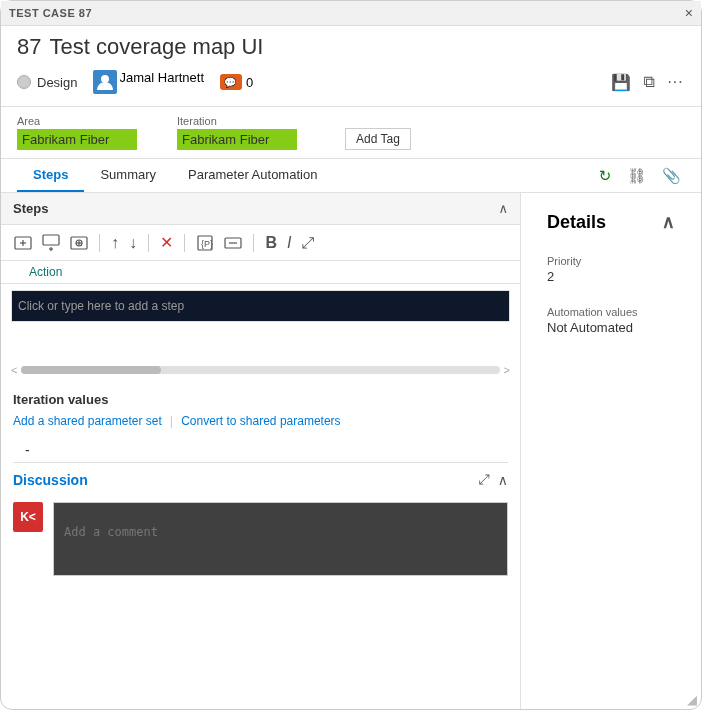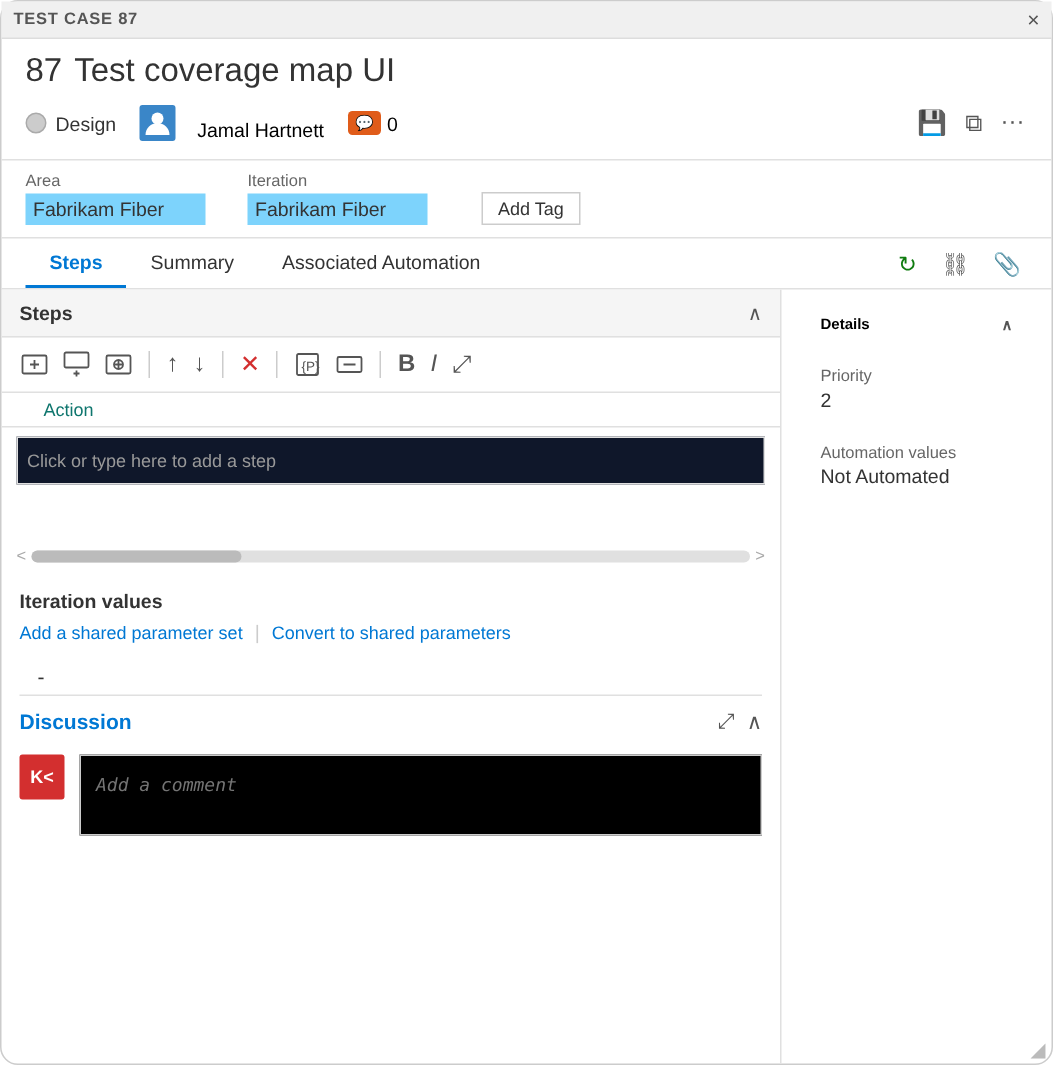--- a/index.html
+++ b/index.html
@@ -14,35 +14,35 @@
     .header { padding: 8px 16px 4px 16px; border-bottom: 1px solid #e0e0e0; }
     .work-item-title { display: flex; align-items: center; gap: 8px; margin-bottom: 10px; }
     .work-item-number { font-size: 22px; color: #333; font-weight: 400; }
     .work-item-name { font-size: 22px; color: #333; font-weight: 400; }
 
     .toolbar-row { display: flex; align-items: center; gap: 16px; padding-bottom: 8px; }
     .status-badge { display: flex; align-items: center; gap: 6px; }
     .status-dot { width: 14px; height: 14px; border-radius: 50%; background: #ccc; border: 1px solid #aaa; }
     .status-label { color: #333; }
 
-    .user-info { display: flex; align-items: flex-end; gap: 14px; }
+    .user-info { display: flex; align-items: flex-start; gap: 2px; }
     .user-avatar-placeholder { width: 24px; height: 24px; background: #3a86c8; border-radius: 2px; display: flex; align-items: center; justify-content: center; }
     .user-avatar-placeholder svg { width: 20px; height: 20px; }
 
     .comment-icon { display: flex; align-items: center; gap: 4px; }
     .comment-bubble { background: #e05c1a; width: 22px; height: 16px; border-radius: 3px; display: flex; align-items: center; justify-content: center; }
     .comment-bubble span { color: #fff; font-size: 10px; font-weight: 600; }
 
     .toolbar-actions { display: flex; align-items: center; gap: 8px; margin-left: auto; }
     .toolbar-btn { cursor: pointer; color: #555; font-size: 16px; padding: 2px; }
 
-    .meta-row { display: flex; gap: 4px; padding: 8px 16px; border-bottom: 1px solid #e0e0e0; }
+    .meta-row { display: flex; gap: 16px; padding: 8px 16px; border-bottom: 1px solid #e0e0e0; }
     .meta-field { display: flex; flex-direction: column; margin-right: 24px; }
     .meta-label { font-size: 11px; color: #666; margin-bottom: 2px; }
-    .meta-value { font-size: 13px; color: #333; border: 1px solid transparent; padding: 2px 4px; background: #7dd3fc; min-width: 120px; }
+    .meta-value { font-size: 13px; color: #333; border: 1px solid transparent; padding: 2px 4px; background: #84cc16; min-width: 120px; }
     .add-tag-btn { background: #fff; border: 1px solid #ccc; padding: 3px 10px; cursor: pointer; font-size: 12px; color: #333; align-self: flex-end; margin-left: 8px; }
 
     .tabs-row { display: flex; align-items: center; border-bottom: 1px solid #e0e0e0; padding: 0 16px; gap: 0; }
     .tab { padding: 8px 16px; cursor: pointer; font-size: 13px; color: #333; border-bottom: 2px solid transparent; }
     .tab.active { color: #0078d4; border-bottom: 2px solid #0078d4; font-weight: 600; }
     .tab-icons { margin-left: auto; display: flex; align-items: center; gap: 8px; }
     .tab-icon-btn { cursor: pointer; color: #555; font-size: 15px; padding: 2px 4px; }
     .tab-icon-green { color: #107c10; }
 
     .content-area { display: flex; flex: 1; overflow: hidden; }
@@ -77,26 +77,26 @@
     .param-link { color: #0078d4; cursor: pointer; font-size: 12px; text-decoration: none; }
     .param-sep { color: #ccc; margin: 0 8px; }
 
     .discussion-section { padding: 0 12px; }
     .discussion-header { display: flex; align-items: center; justify-content: space-between; padding: 8px 0 8px 0; border-top: 1px solid #e0e0e0; }
     .discussion-title { font-size: 14px; font-weight: 600; color: #0078d4; }
     .discussion-header-icons { display: flex; gap: 8px; align-items: center; }
 
     .comment-row { display: flex; gap: 10px; margin-top: 6px; }
     .comment-avatar { width: 30px; height: 30px; background: #d32f2f; border-radius: 2px; display: flex; align-items: center; justify-content: center; color: #fff; font-size: 12px; font-weight: 700; flex-shrink: 0; }
-    .comment-input { flex: 1; border: 1px solid #ccc; padding: 12px 10px; font-size: 12px; color: #999; background: #000000; min-height: 50px; cursor: text; resize: none; font-style: italic; }
+    .comment-input { flex: 1; border: 1px solid #ccc; padding: 22px 10px; font-size: 12px; color: #999; background: #404040; min-height: 50px; cursor: text; resize: none; }
     .side-label { font-size: 11px; color: #666; margin-top: 22px; margin-bottom: 2px; }
     .side-value { font-size: 13px; color: #333; }
 
     .details-section { padding: 8px 12px; }
-    .details-title { font-weight: 600; font-size: 10px; margin-bottom: 8px; display: flex; justify-content: space-between; align-items: flex-start; }
+    .details-title { font-weight: 600; font-size: 18px; margin-bottom: 8px; display: flex; justify-content: space-between; align-items: flex-end; }
 
     .minus-link { color: #333; font-size: 14px; padding: 0 12px; display: block; cursor: pointer; }
   </style>
 </head>
 <body>
 
 <div class="window" style="position:relative;border-radius:12px;">
 
   <div class="title-bar">
     <span class="title-bar-left">TEST CASE 87</span>
@@ -149,21 +149,21 @@
   </div>
 
   <div class="tabs-row">
     <div class="tab active">
       <span>Steps</span>
     </div>
     <div class="tab">
       <span>Summary</span>
     </div>
     <div class="tab">
-      <span>Associated Automation</span>
+      <span>Parameter Automation</span>
     </div>
     <div class="tab-icons">
       <span class="tab-icon-btn tab-icon-green">↻</span>
       <span class="tab-icon-btn">⛓</span>
       <span class="tab-icon-btn">📎</span>
     </div>
   </div>
 
   <div class="content-area">
 

